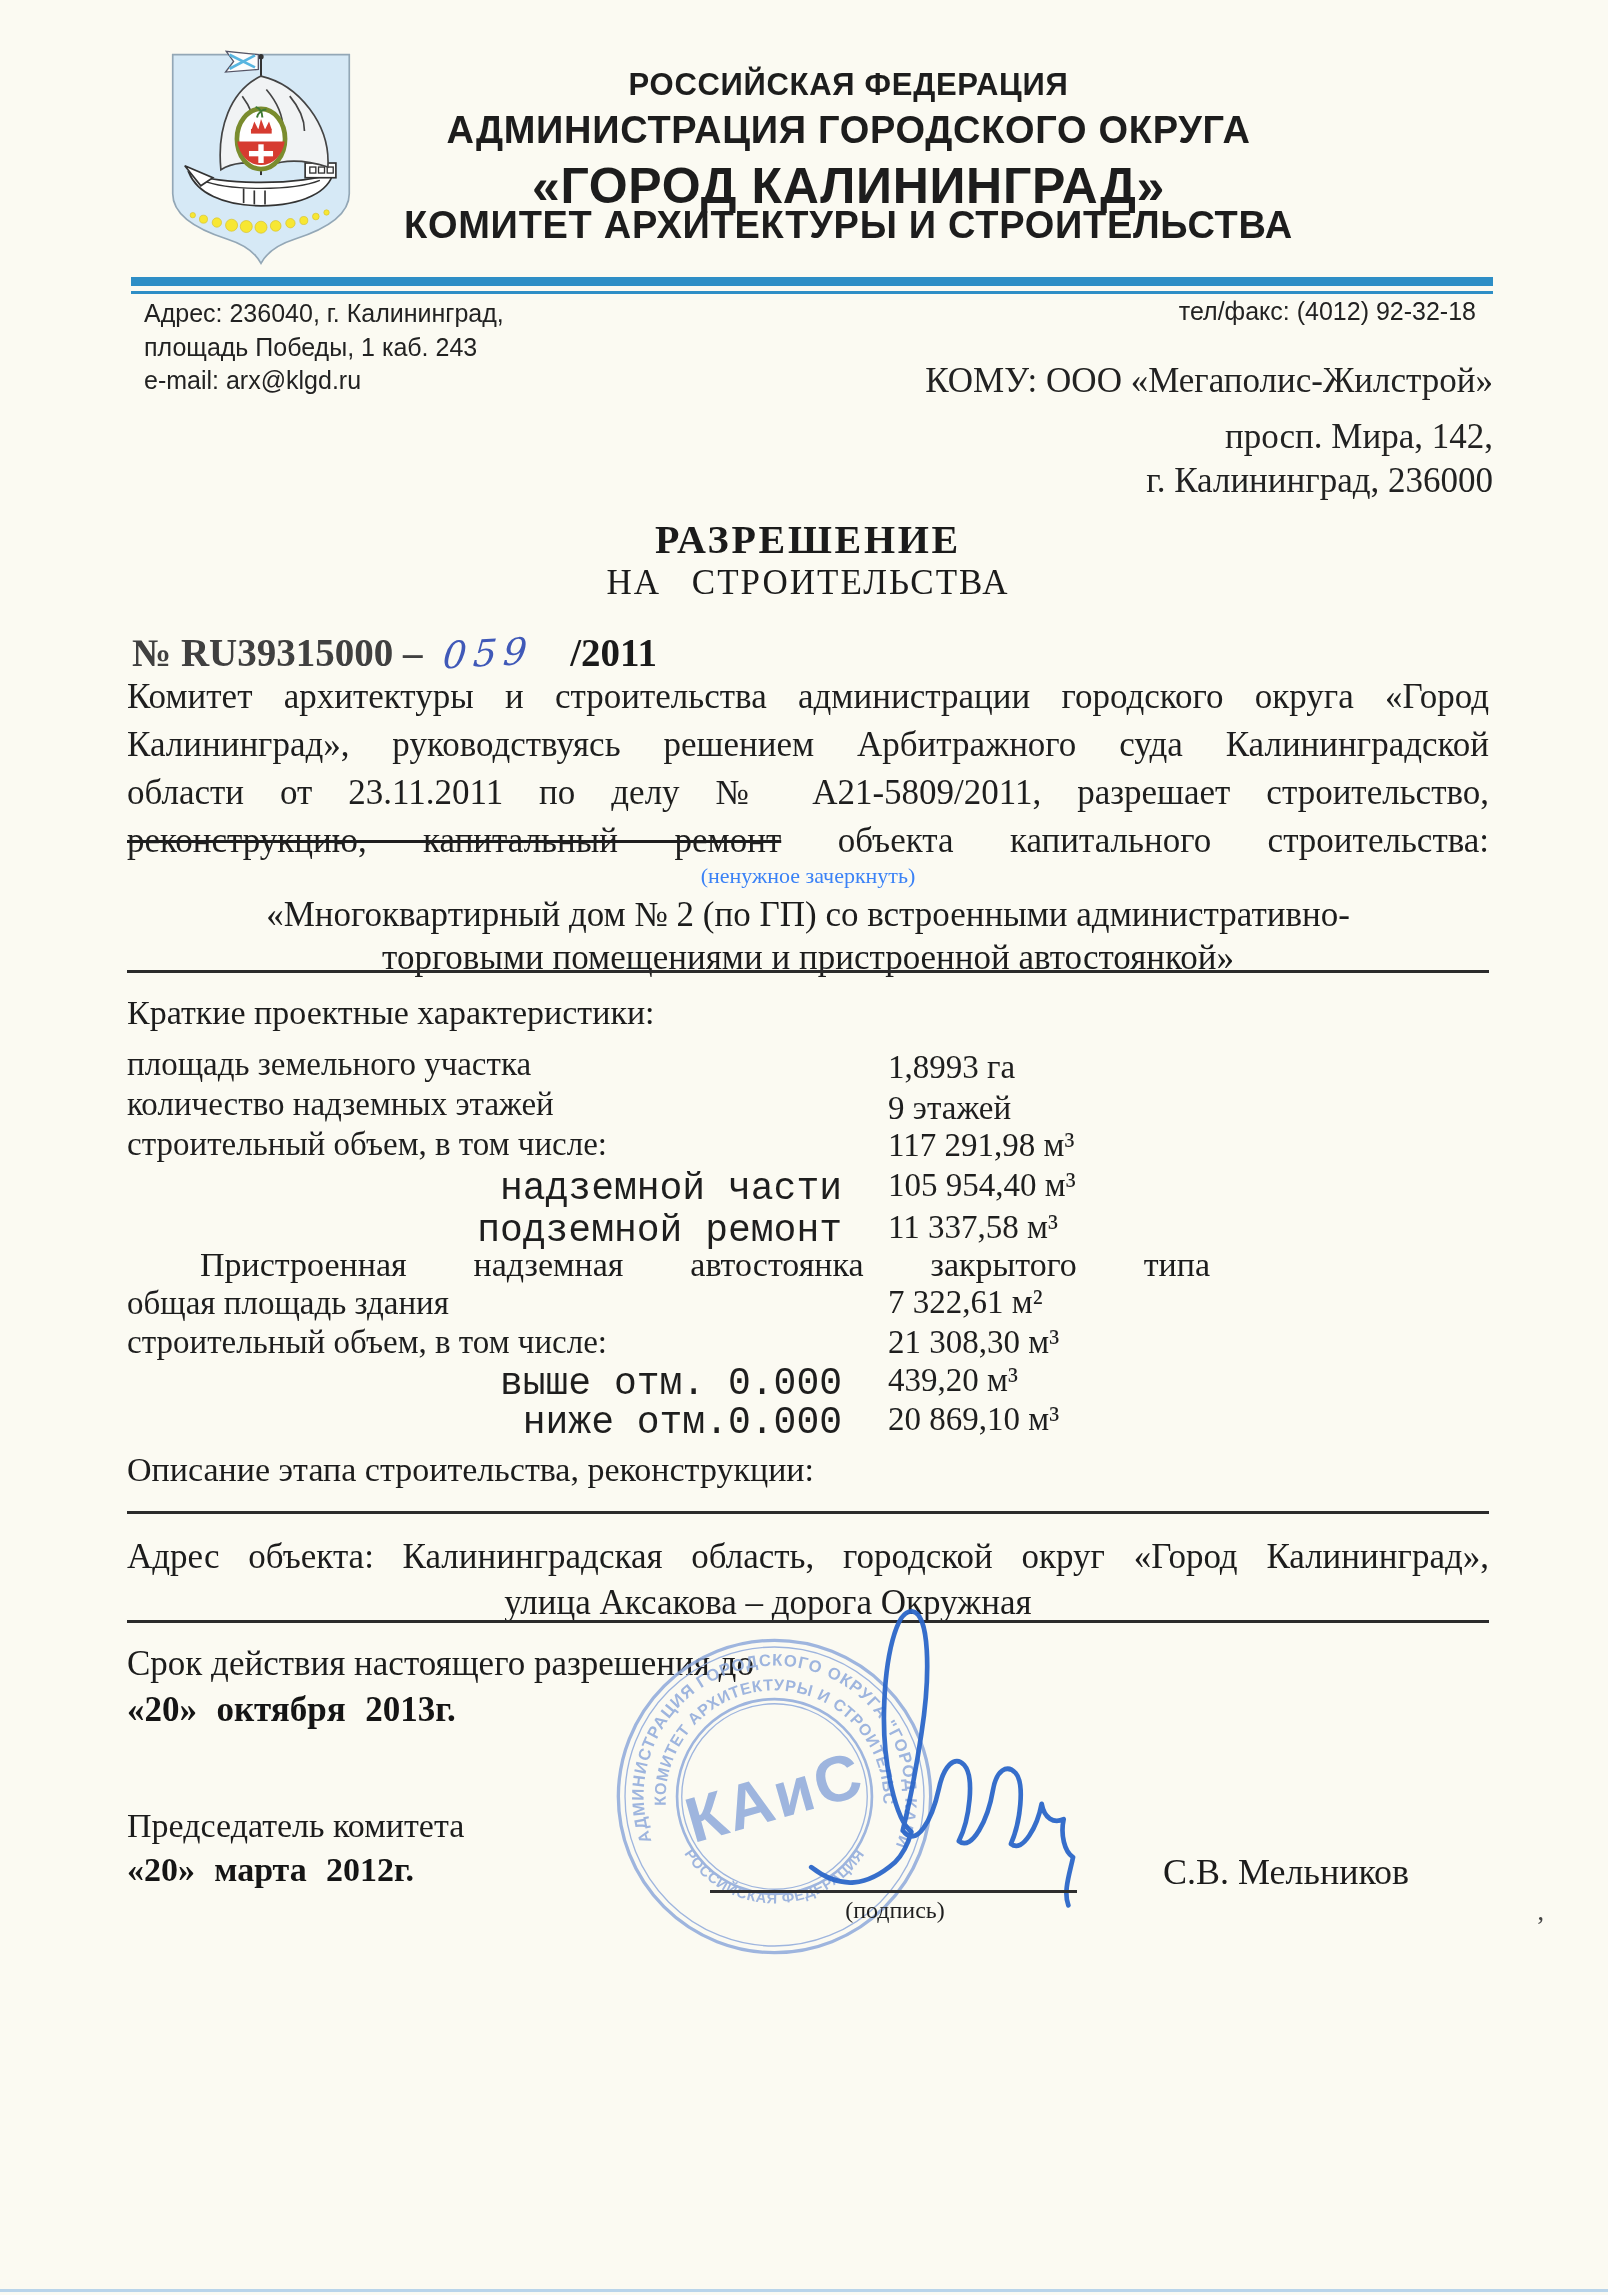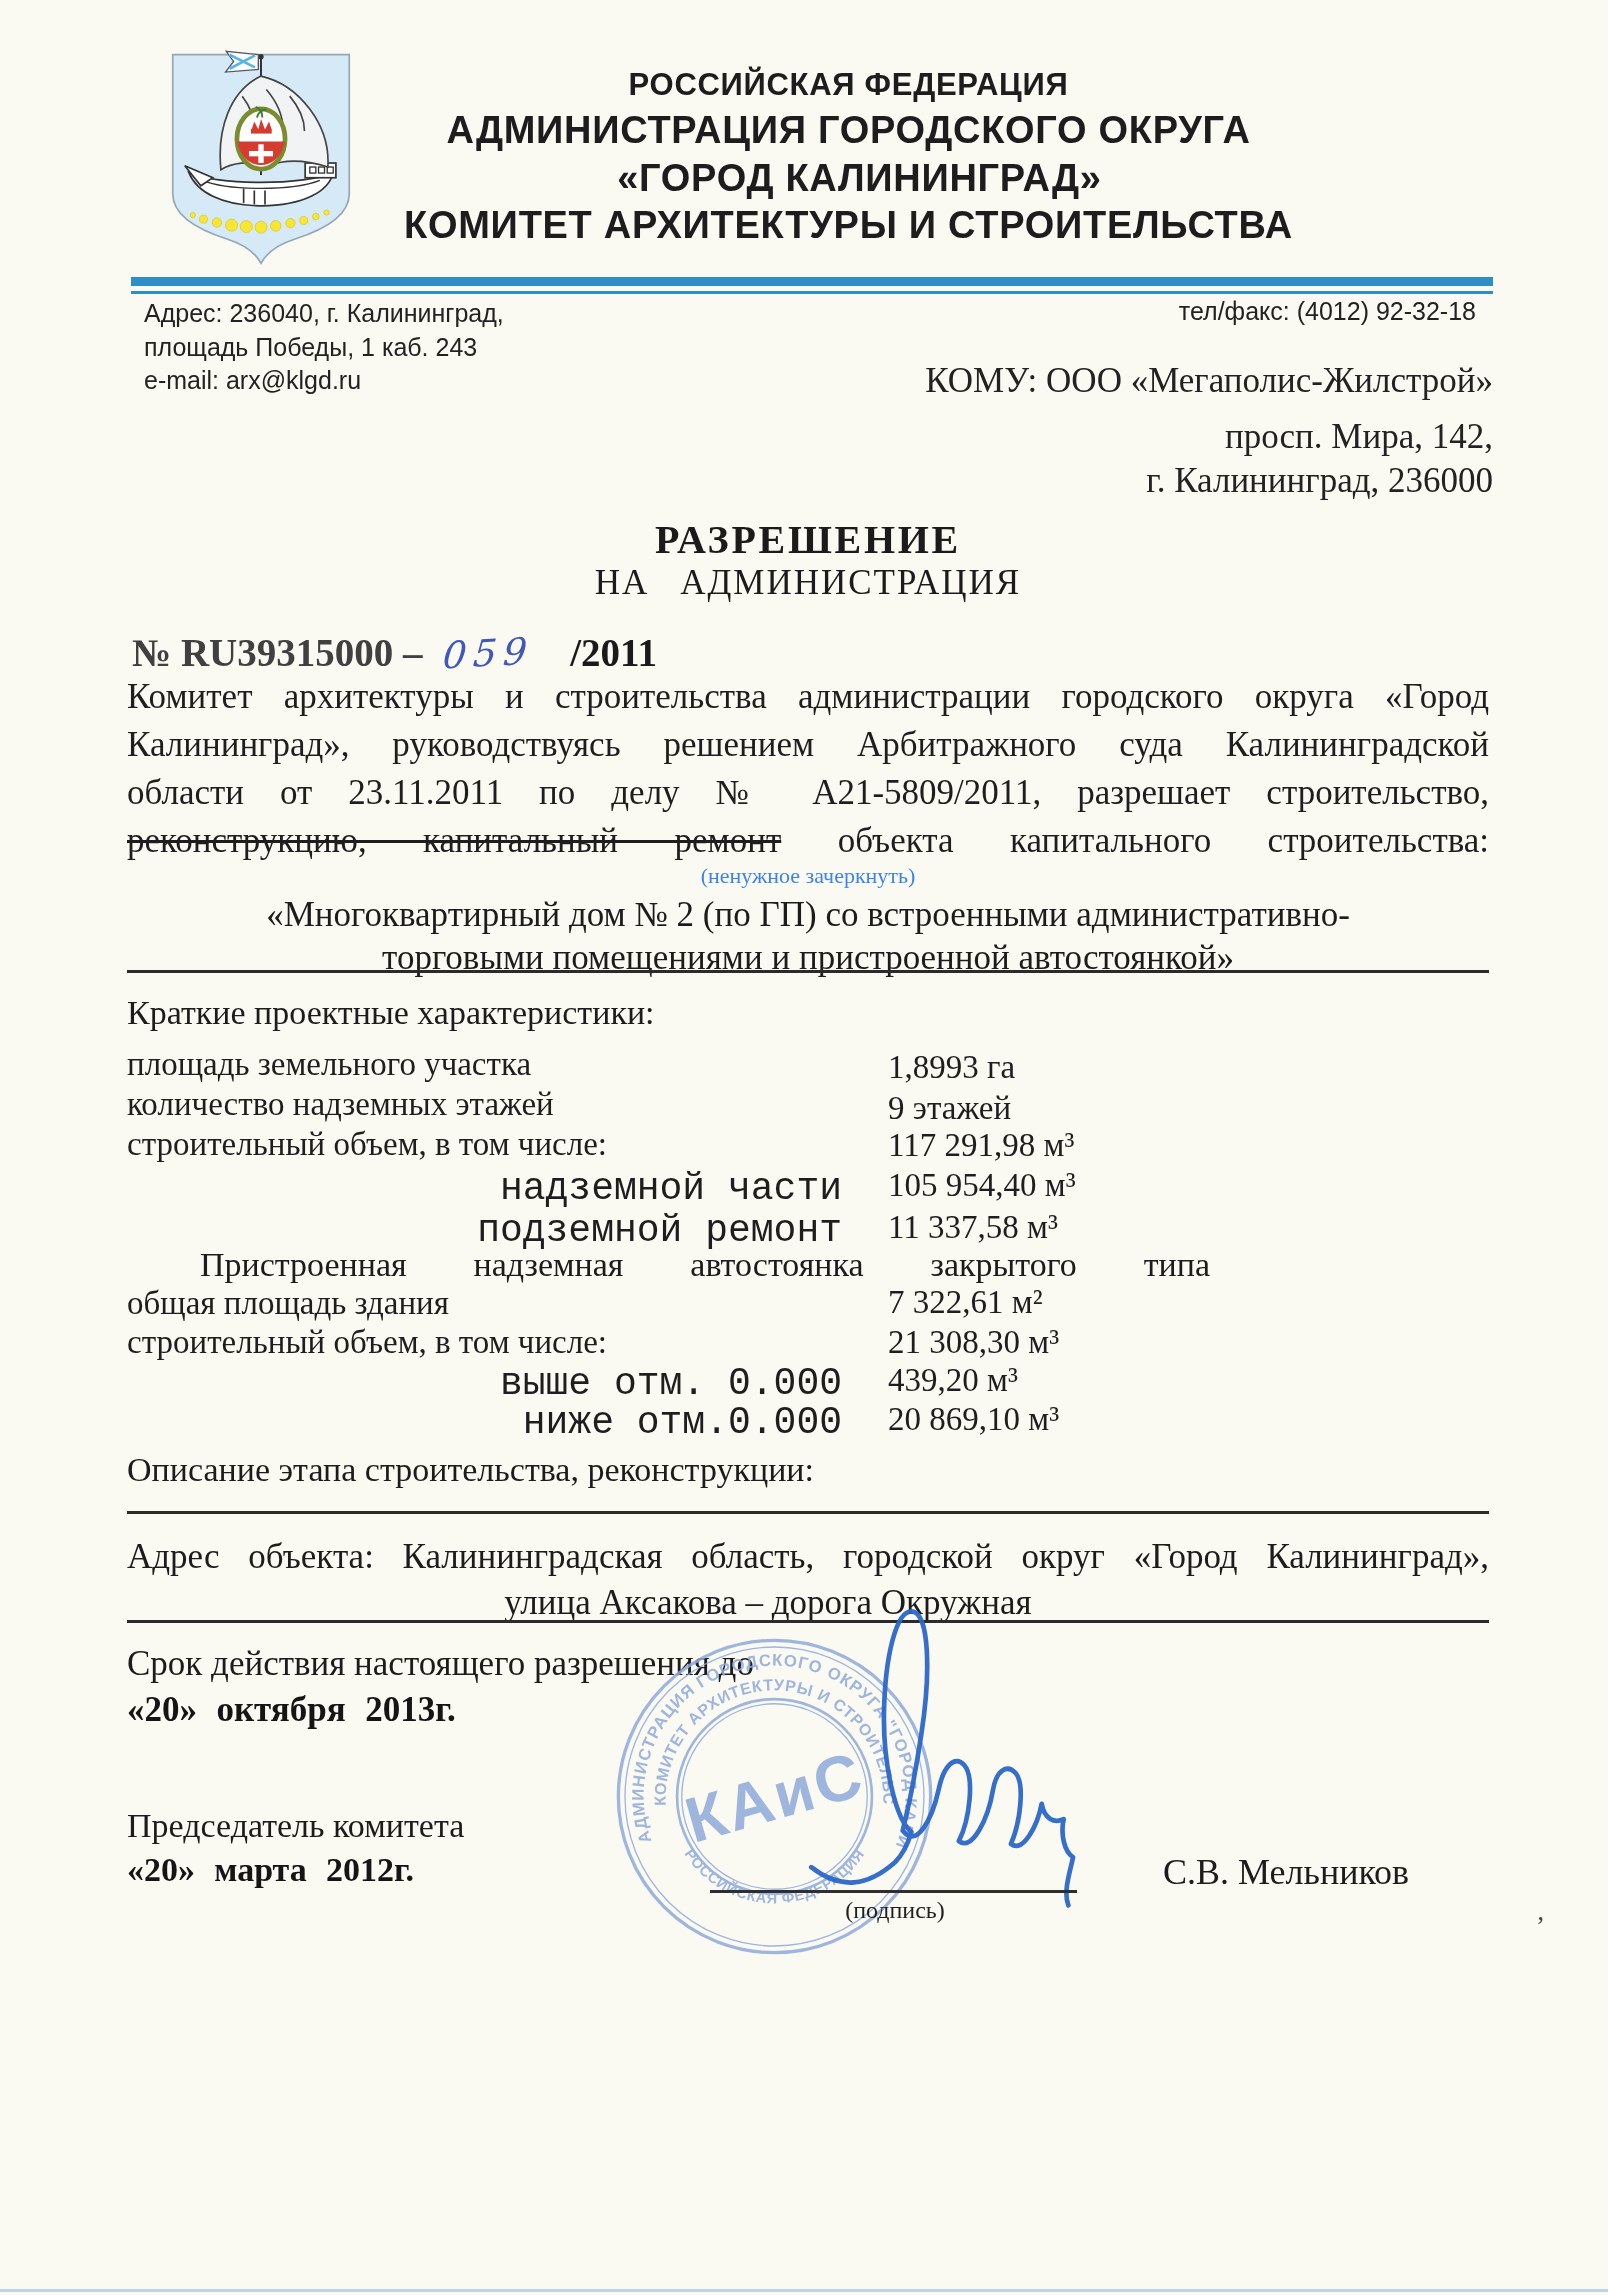--- a/index.html
+++ b/index.html
@@ -79,37 +79,37 @@
     <circle cx="170" cy="266" r="8" fill="#f7e733" stroke="#d8c12a"></circle>
     <circle cx="192" cy="262" r="7" fill="#f7e733" stroke="#d8c12a"></circle>
     <circle cx="212" cy="258" r="6" fill="#f7e733" stroke="#d8c12a"></circle>
     <circle cx="230" cy="252" r="5" fill="#f7e733" stroke="#d8c12a"></circle>
     <circle cx="246" cy="246" r="4" fill="#f7e733" stroke="#d8c12a"></circle>
   </svg>
 </div>
 
 <div class="abs sans b hdr center" style="left:281px;top:67px;width:1135px;font-size:31px;">РОССИЙСКАЯ ФЕДЕРАЦИЯ</div>
 <div class="abs sans b hdr center" style="left:281px;top:109px;width:1135px;font-size:38px;">АДМИНИСТРАЦИЯ ГОРОДСКОГО ОКРУГА</div>
-<div class="abs sans b hdr center" style="left:292px;top:157px;width:1135px;font-size:38px;">«ГОРОД КАЛИНИНГРАД»</div>
+<div class="abs sans b hdr center" style="left:281px;top:157px;width:1135px;font-size:50px;">«ГОРОД КАЛИНИНГРАД»</div>
 <div class="abs sans b hdr center" style="left:281px;top:204px;width:1135px;font-size:38px;">КОМИТЕТ АРХИТЕКТУРЫ И СТРОИТЕЛЬСТВА</div>
 
 <div class="abs bluebar" style="left:131px;top:277px;width:1362px;height:8.7px;"></div>
 <div class="abs bluebar" style="left:131px;top:291px;width:1362px;height:3.3px;"></div>
 
 <div class="abs sans" style="left:144px;top:299px;font-size:25px;">Адрес: 236040, г. Калининград,</div>
 <div class="abs sans" style="left:144px;top:333px;font-size:25px;">площадь Победы, 1 каб. 243</div>
 <div class="abs sans" style="left:144px;top:366px;font-size:25px;">e-mail: arx@klgd.ru</div>
 <div class="abs sans right" style="left:935px;top:297px;width:541px;font-size:25px;">тел/факс: (4012) 92-32-18</div>
 
 <div class="abs right" style="left:735px;top:361px;width:758px;font-size:35px;">КОМУ: ООО «Мегаполис-Жилстрой»</div>
 <div class="abs right" style="left:735px;top:417px;width:758px;font-size:35px;">просп. Мира, 142,</div>
 <div class="abs right" style="left:735px;top:461px;width:758px;font-size:35px;">г. Калининград, 236000</div>
 
 <div class="abs b center" style="left:127px;top:516px;width:1362px;font-size:40px;letter-spacing:2.7px;color:#1b1b1b;">РАЗРЕШЕНИЕ</div>
-<div class="abs center" style="left:127px;top:563px;width:1362px;font-size:35px;letter-spacing:2px;word-spacing:20px;color:#1b1b1b;">НА АДМИНИСТРАЦИЯ</div>
+<div class="abs center" style="left:127px;top:563px;width:1362px;font-size:35px;letter-spacing:2px;word-spacing:20px;color:#1b1b1b;">НА СТРОИТЕЛЬСТВА</div>
 
 <div class="abs" style="left:132px;top:630px;font-size:39px;">
   <span class="b" style="color:#404040;">№ RU39315000 –</span><span class="hand gap-l" style="font-size:37px;">059</span><span class="b gap-r" style="color:#1a1a1a;margin-top:48px;">/2011</span>
 </div>
 
 <div class="abs pline jline" style="top:673px;">Комитет архитектуры и строительства администрации городского округа «Город</div>
 <div class="abs pline jline" style="top:721px;">Калининград», руководствуясь решением Арбитражного суда Калининградской</div>
 <div class="abs pline jline" style="top:769px;">области от 23.11.2011 по делу № А21-5809/2011, разрешает строительство,</div>
 <div class="abs pline jline" style="top:817px;">
   <span class="struck">реконструкцию, капитальный ремонт</span>

